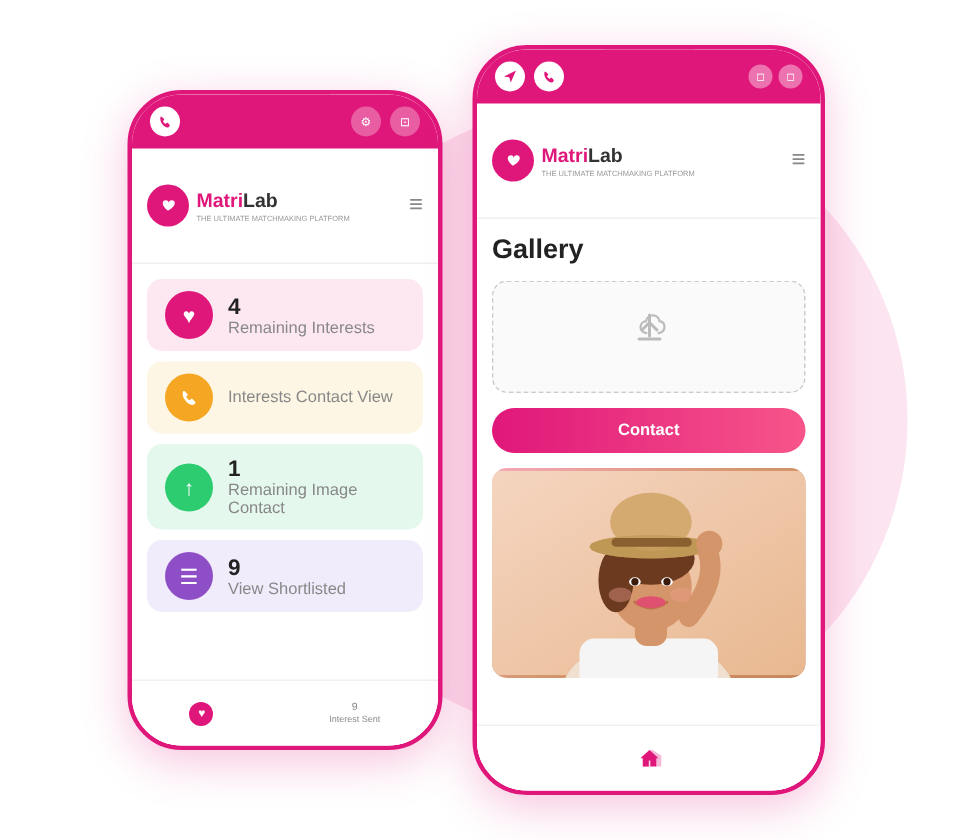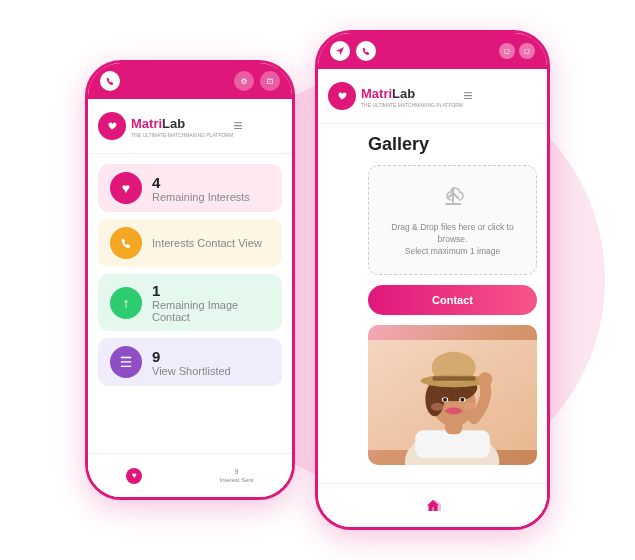--- a/index.html
+++ b/index.html
@@ -98,23 +98,24 @@
     }
 
     .top-icon-circle.pink-bg {
       background: #fff;
       color: #e0177a;
     }
 
     
     .app-header {
       background: #fff;
-      padding: 13px 10px;
-      display: flex;
-      align-items: center;
+      padding: 24px 10px;
+      display: flex;
+      align-items: center;
+      justify-content: space-between;
       border-bottom: 1px solid #f0f0f0;
     }
 
     .logo-area {
       display: flex;
       align-items: center;
       gap: 5px;
     }
 
     .logo-icon {
@@ -459,37 +460,33 @@
         <div>
           <span class="logo-text">
             <span style="color:#e0177a;">Matri</span><span style="color:#333;">Lab</span>
           </span>
           <span class="logo-subtitle">THE ULTIMATE MATCHMAKING PLATFORM</span>
         </div>
       </div>
       <div class="hamburger">≡</div>
     </div>
 
-    <div class="phone-screen" style="height:calc(100% - 36px - 44px); overflow:hidden;margin-left:40px;">
+    <div class="phone-screen" style="height:calc(100% - 36px - 44px); overflow:hidden;">
       <div class="gallery-content">
         <div class="gallery-title">Gallery</div>
 
         
         <div class="upload-area">
           <span class="upload-icon">
             <svg width="30" height="30" viewBox="0 0 30 30" fill="none">
               <path d="M15 6v14M10 16l5-5 5 5" stroke="#bbb" stroke-width="2" stroke-linecap="round"></path>
               <path d="M8 22h14" stroke="#bbb" stroke-width="2" stroke-linecap="round"></path>
               <path d="M21 18c2.2 0 4-1.8 4-4 0-2-1.4-3.6-3.3-3.9-.3-2.2-2.2-3.8-4.5-3.8s-4.2 1.6-4.5 3.8C10.8 10.4 9 12 9 14c0 2.2 1.8 4 4 4" stroke="#bbb" stroke-width="1.5" fill="none" stroke-linecap="round"></path>
             </svg>
           </span>
-          <div class="upload-text">
-            <span>Drag &amp; Drop files here or click to browse.</span><br>
-            <span>Select maximum 1 image</span>
-          </div>
         </div>
 
         
         <button class="submit-btn">Contact</button>
 
         
         <div class="gallery-image">
           <svg class="woman-figure" viewBox="0 0 215 140" xmlns="http://www.w3.org/2000/svg">
             <defs>
               <linearGradient id="bg-grad" x1="0%" y1="0%" x2="100%" y2="100%">

